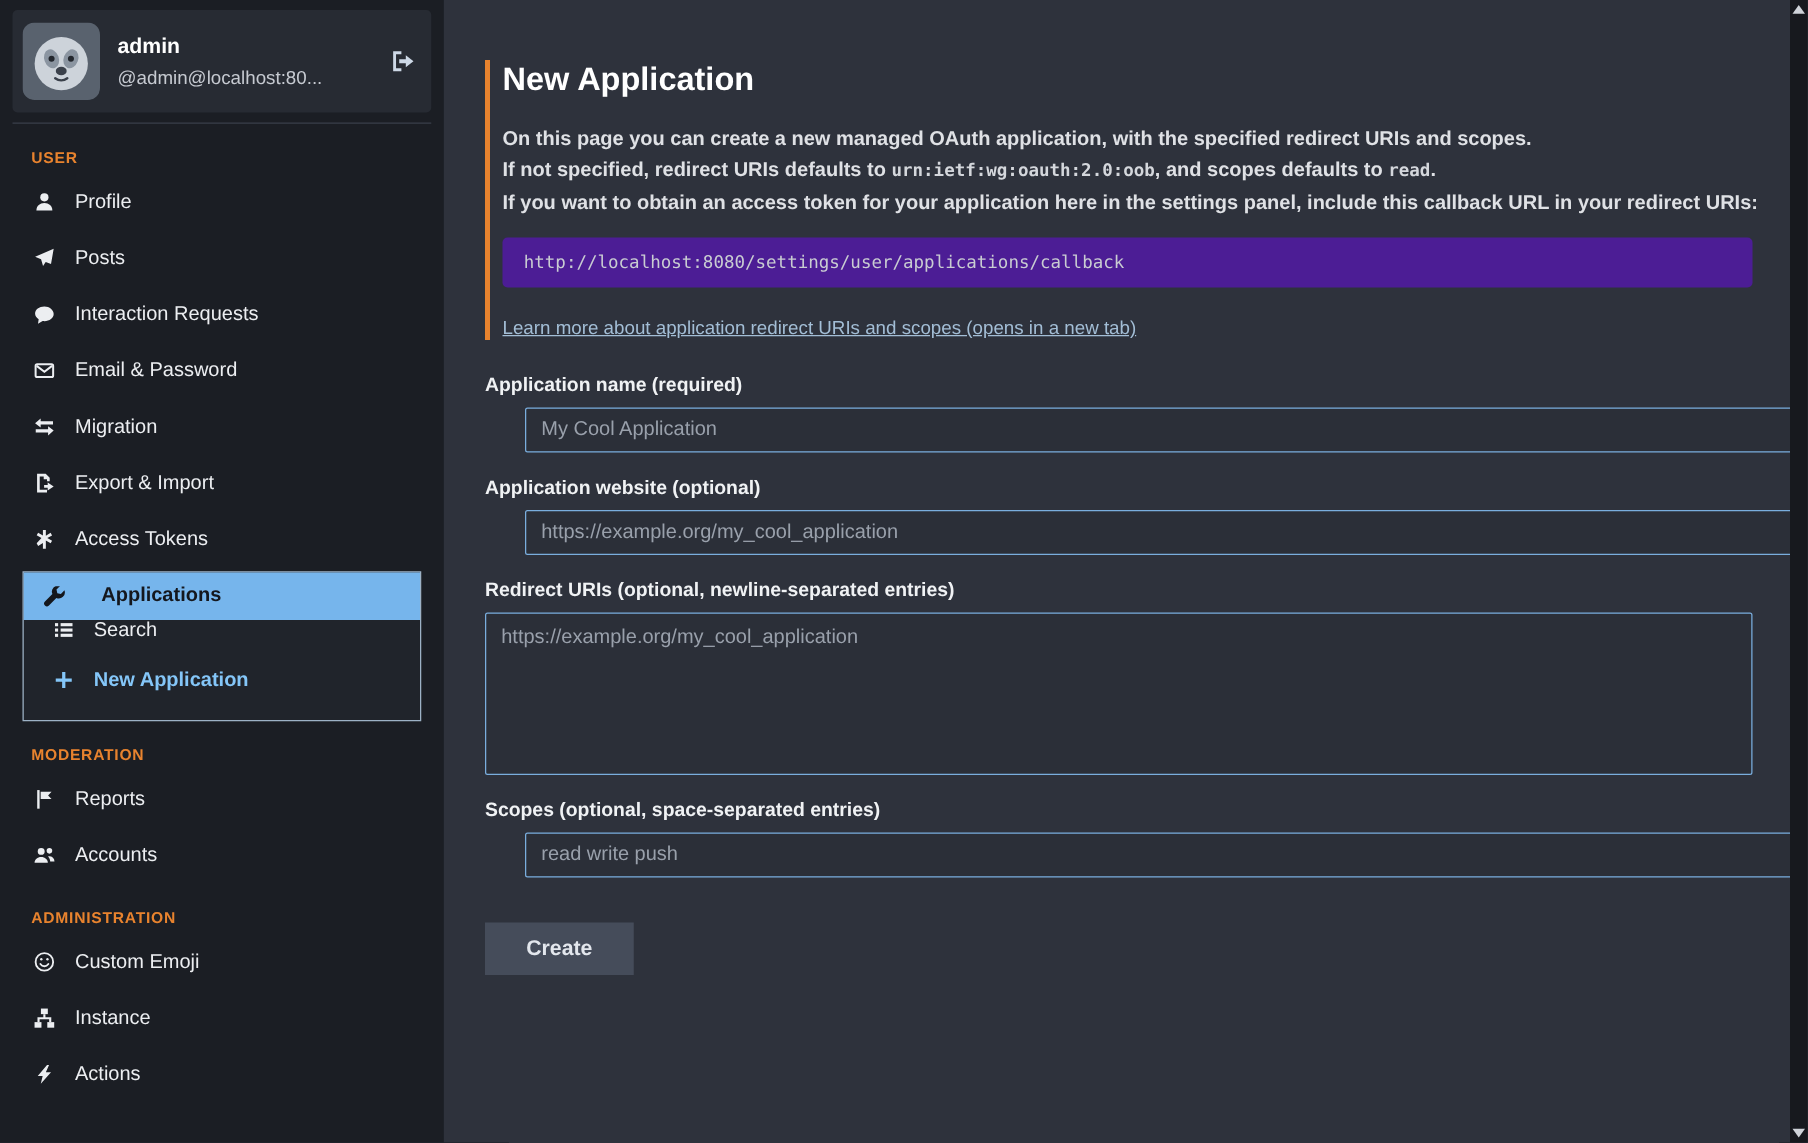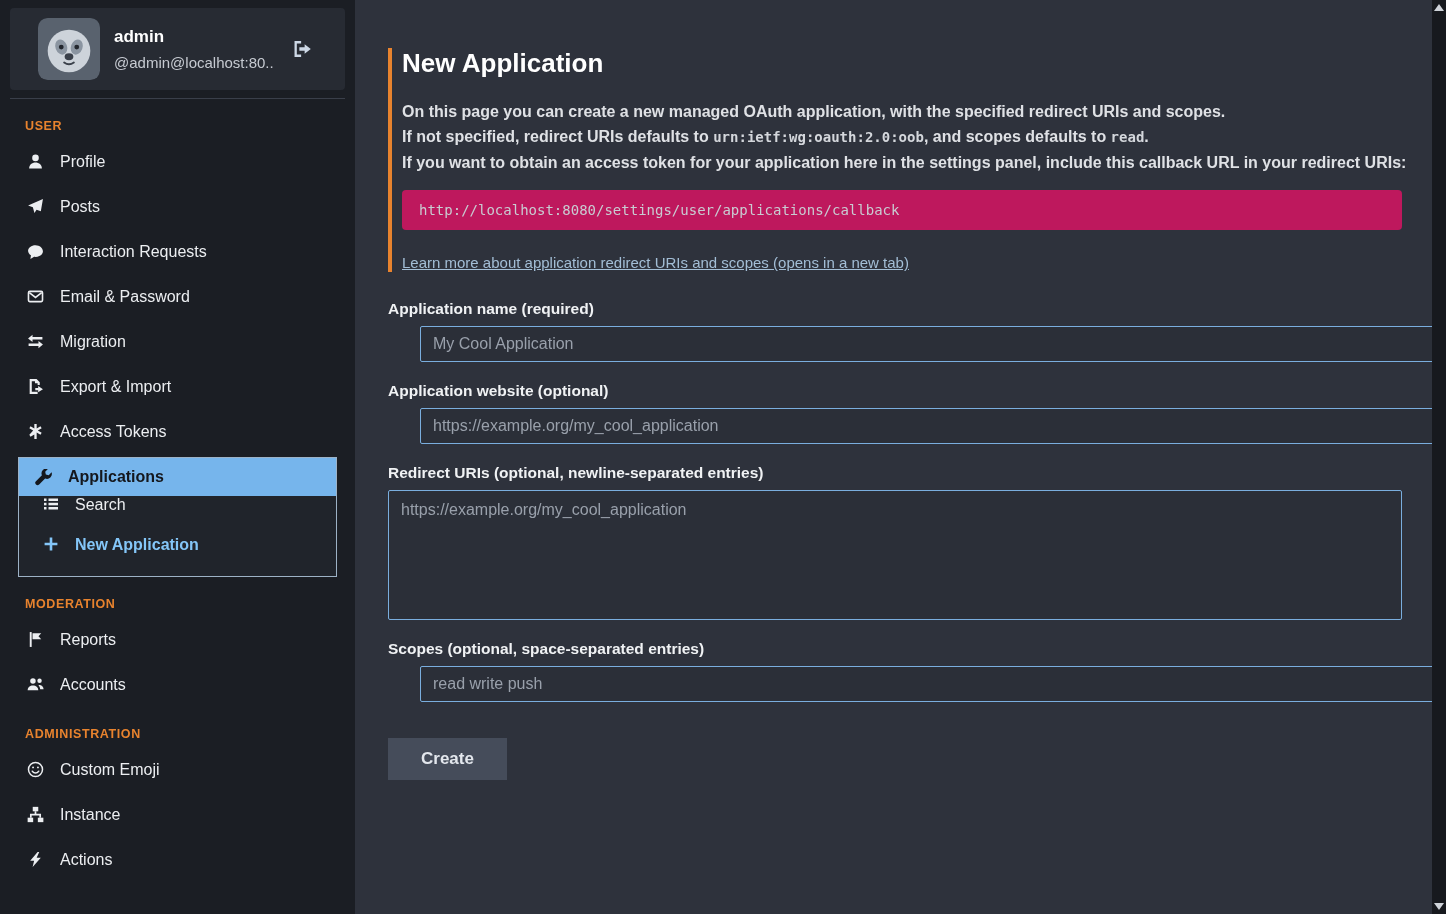--- a/index.html
+++ b/index.html
@@ -9,48 +9,48 @@
     --active-sub-text:#84c6f8;
     --input-border:#7aaede;
     --link-color:#a3bed6;
   }
   *{margin:0;padding:0;box-sizing:border-box;}
   html,body{width:1446px;height:914px;overflow:hidden;}
   body{background:#17191e;font-family:"Liberation Sans",sans-serif;color:#e6e8ec;position:relative;}
 
   
   .sidebar{position:absolute;left:0;top:0;width:355px;height:914px;background:#1b1e24;overflow:hidden;}
-  .user-card{display:flex;align-items:center;gap:14px;margin:8px 10px 0;padding:10px 28px;background:#272b33;border-radius:4px;cursor:pointer;}
+  .user-card{display:flex;align-items:center;gap:14px;margin:8px 10px 0;padding:10px 8px;background:#272b33;border-radius:4px;cursor:pointer;}
   .sidebar-divider{height:1px;background:#3a3f4a;margin:8px 10px 0;}
   .avatar-svg{width:62px;height:62px;display:block;border-radius:8px;flex:0 0 auto;}
   .user-info{flex:1;min-width:0;}
   .user-name{font-size:17px;font-weight:bold;color:#ffffff;margin-bottom:7px;}
   .user-handle{font-size:15px;color:#c6cad1;white-space:nowrap;overflow:hidden;}
   .logout-btn{color:#cdd8e6;flex:0 0 auto;cursor:pointer;padding:4px;display:flex;}
   .logout-btn svg{width:22px;height:22px;}
 
   .section-label{color:var(--accent-orange,#e8832e);font-size:12.5px;font-weight:bold;letter-spacing:.6px;margin:20px 0 6px 25px;}
   .nav-item{display:flex;align-items:center;height:45px;padding-left:25px;gap:15px;font-size:16px;color:#eceef1;cursor:pointer;}
   .nav-item .ico,.sub-item .ico,.app-group-header .ico{width:20px;display:flex;justify-content:center;align-items:center;}
   .nav-item .ico svg{width:17px;height:17px;}
   .app-group{margin:3px 18px 0;border:1px solid #9db2c6;background:#20242b;}
-  .app-group-header{display:flex;align-items:center;height:38px;padding-left:14px;gap:15px;font-size:16px;font-weight:bold;background:var(--active-item-bg,#76b5ec);color:var(--active-item-text,#14171d);cursor:pointer;}
+  .app-group-header{display:flex;align-items:center;height:38px;padding-left:14px;gap:28px;font-size:16px;font-weight:bold;background:var(--active-item-bg,#76b5ec);color:var(--active-item-text,#14171d);cursor:pointer;}
   .app-group-header .ico svg{width:17px;height:17px;}
   .sub-item{display:flex;align-items:flex-start;height:40px;padding-left:22px;gap:14px;font-size:16px;color:#eceef1;cursor:pointer;}
   .sub-item .ico svg{width:16px;height:16px;}
   .sub-item.active{color:var(--active-sub-text,#84c6f8);font-weight:bold;}
 
   
   .main{position:absolute;left:355px;top:0;width:1077px;height:914px;background:#2e323c;overflow:hidden;padding:48px 30px 0 33px;}
   .intro{border-left:4px solid var(--accent-orange,#e8832e);padding-left:10px;}
   .page-title{font-size:26px;font-weight:bold;color:#ffffff;margin-bottom:20px;}
   .intro-text{font-size:16px;line-height:25px;color:#dfe1e5;}
   .intro-text .line{white-space:nowrap;font-weight:bold;}
   code{font-family:"DejaVu Sans Mono","Liberation Mono",monospace;font-size:14px;color:#d4d7dc;}
-  .callback-box{margin-top:15px;background:#be185d;border-radius:4px;padding:12px 17px;font-family:"DejaVu Sans Mono","Liberation Mono",monospace;font-size:14px;color:#c9ccd2;white-space:nowrap;overflow:hidden;}
+  .callback-box{margin-top:15px;background:#4c1d95;border-radius:4px;padding:12px 17px;font-family:"DejaVu Sans Mono","Liberation Mono",monospace;font-size:14px;color:#c9ccd2;white-space:nowrap;overflow:hidden;}
   .learn-link{display:inline-block;margin-top:24px;color:var(--link-color,#a3bed6);font-size:15px;text-decoration:underline;cursor:pointer;}
 
   .form{margin-top:28px;}
   .form-field{margin-bottom:20px;}
   .form-label{display:block;font-size:15.5px;font-weight:bold;color:#f0f2f4;margin-bottom:8px;}
   .text-input,.text-area{width:100%;background:#2b2f38;border:1px solid var(--input-border,#7aaede);border-radius:2px;color:#e6e8ec;font-size:16px;font-family:"Liberation Sans",sans-serif;padding:0 12px;outline:none;display:block;}
   .text-input{height:36px;margin-left:32px;}
   .text-area{height:130px;padding:10px 12px;resize:none;}
   .text-input::placeholder,.text-area::placeholder{color:#99a0ab;opacity:1;}
   .create-btn{margin-top:16px;background:#454c5a;color:#e3e7ed;border:none;border-radius:0;font-family:"Liberation Sans",sans-serif;font-size:17px;font-weight:bold;padding:11px 33px;cursor:pointer;}

